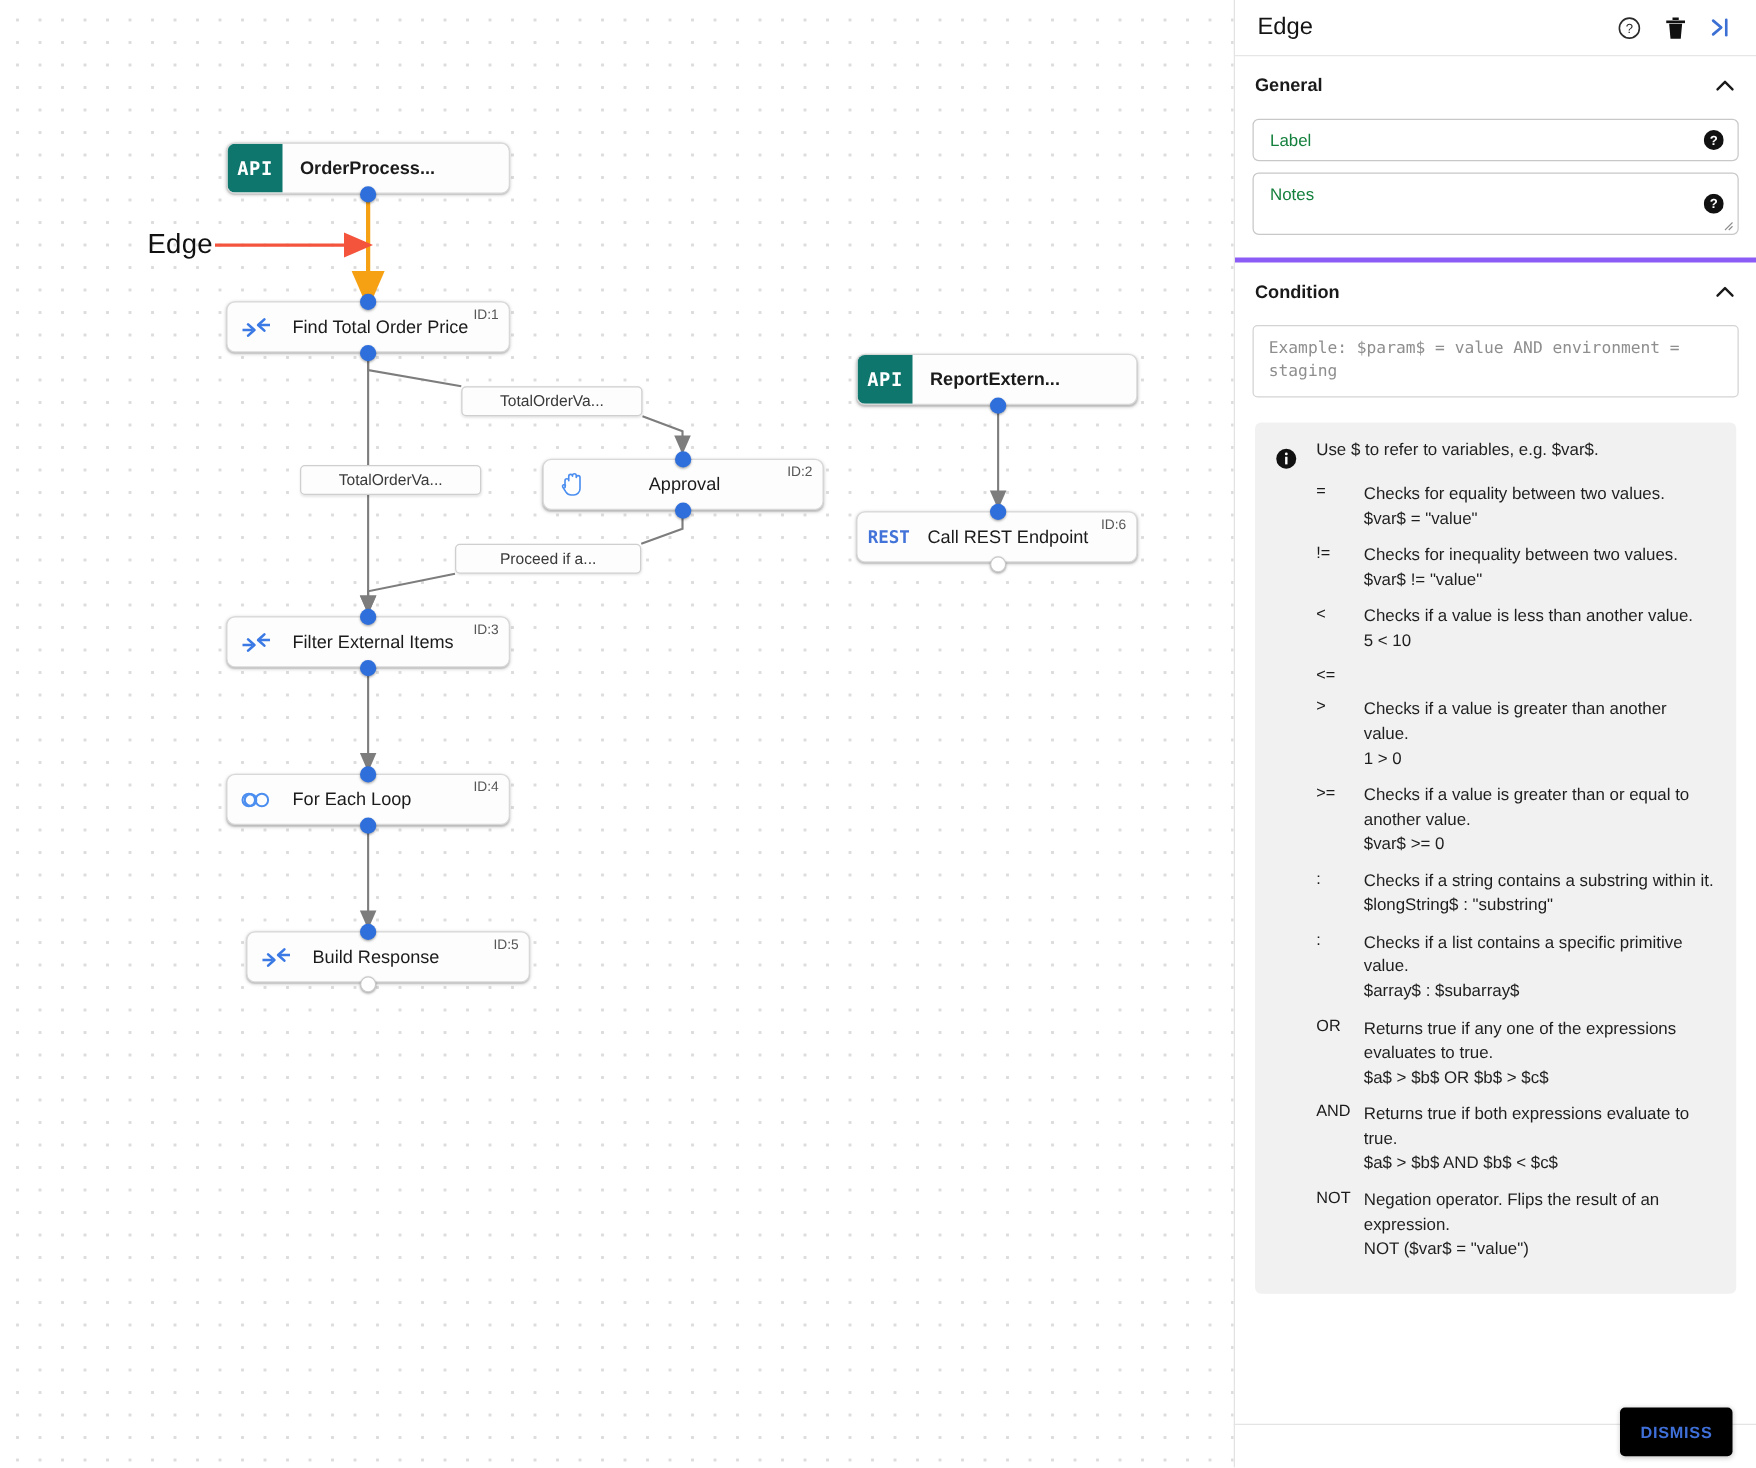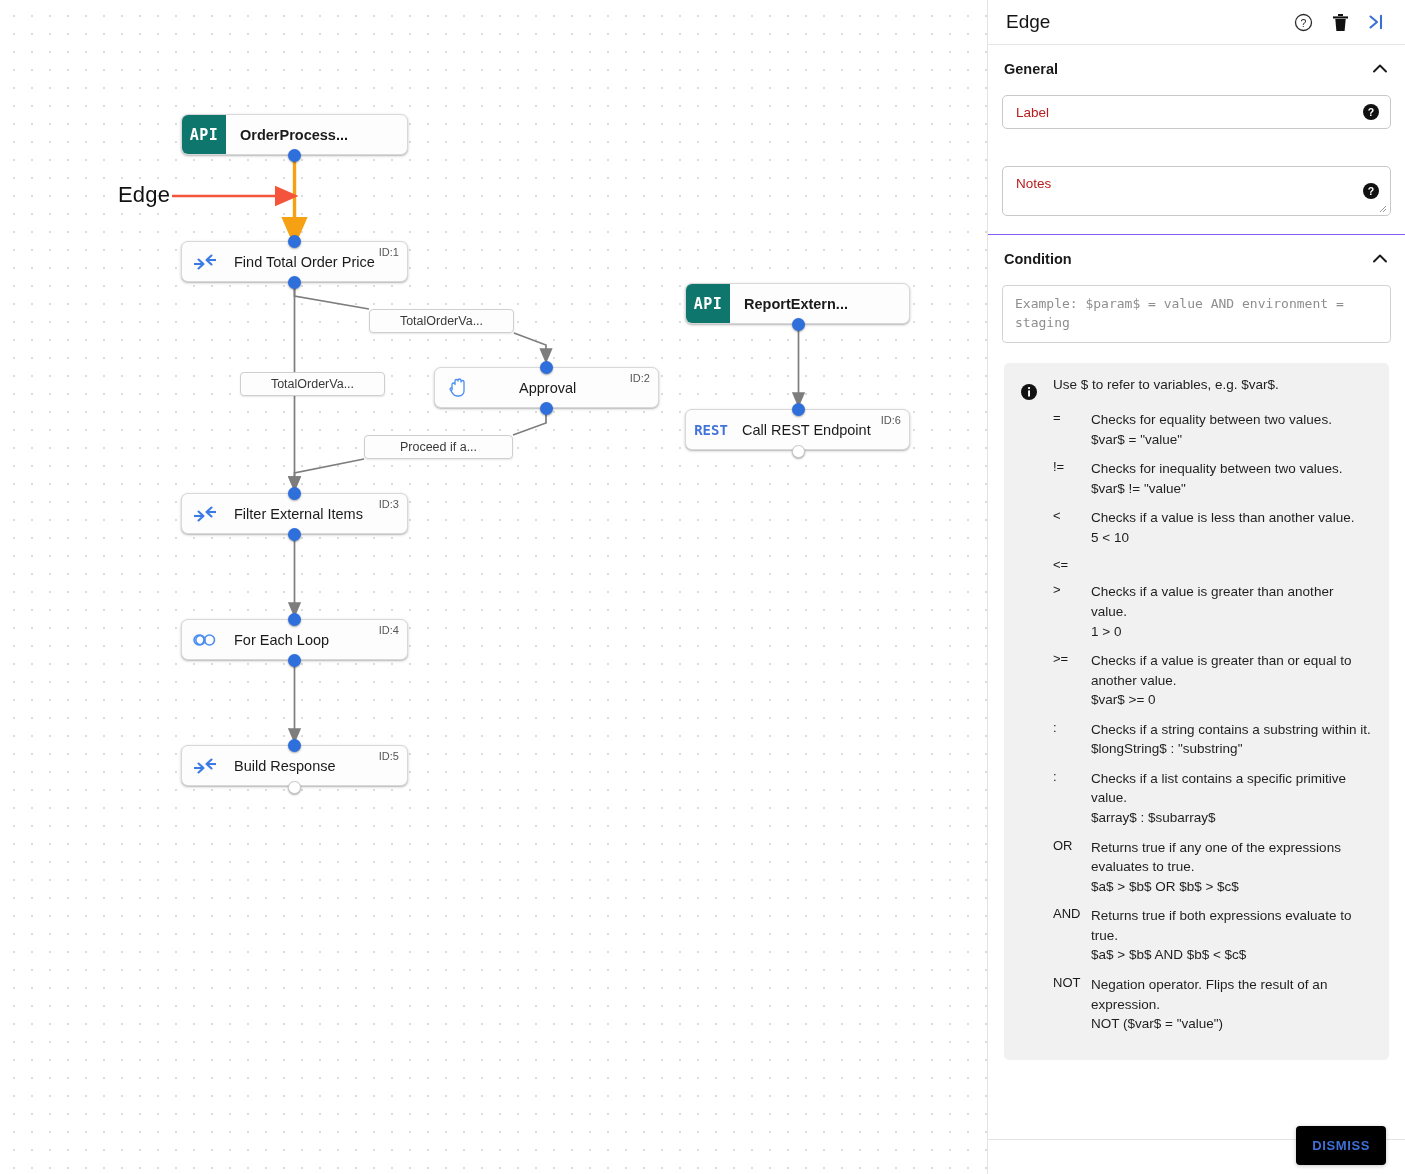--- a/index.html
+++ b/index.html
@@ -103,21 +103,21 @@
     display: flex; align-items: center;
     padding: 0 18px 0 18px;
     border-bottom: 1px solid #e6e6e6;
   }
   #panel-header .ptitle {
     flex: 1; font-size: 19px; color: #141414; font-weight: 400;
   }
   #panel-header .hicon { margin-left: 19px; display:flex; align-items:center; cursor:pointer;}
 
   .section {
-    border-bottom: 1px solid #8b5cf6;
+    border-bottom: 4px solid #8b5cf6;
     padding: 0 14px 18px 14px;
   }
   .section-head {
     height: 48px; display: flex; align-items: center;
     padding: 0 2px;
   }
   .section-head .sname {
     flex: 1; font-size: 14.5px; font-weight: 700; color: #1a1a1a;
   }
   .chev { width: 18px; height: 18px; cursor: pointer; }
@@ -127,21 +127,21 @@
     border-radius: 5px;
     position: relative;
     background: #fff;
     margin-top: 2px;
   }
   .field.label-f { height: 34px; }
   .field.notes-f { height: 50px; }
   .field .fakeinput {
     position: absolute; left: 13px; top: 0; right: 40px; height: 100%;
     display: flex; align-items: center;
-    font-size: 13.5px; color: #b91c1c;
+    font-size: 13.5px; color: #15803d;
   }
   .field.notes-f .fakeinput { align-items: flex-start; padding-top: 9px; }
   .qmark {
     position: absolute; right: 11px; top: 50%; transform: translateY(-50%);
     width: 16px; height: 16px;
   }
   .field.notes-f .qmark { top: 50%; }
   .resize-grip {
     position: absolute; right: 3px; bottom: 2px;
     width: 9px; height: 9px;
@@ -294,21 +294,21 @@
           <circle cx="7" cy="7" r="5" stroke="#4b8ef0" stroke-width="1.6" fill="none"></circle>
           <circle cx="17.5" cy="7" r="5" stroke="#4b8ef0" stroke-width="1.6" fill="none"></circle>
         </svg>
       </div>
       <div class="title">For Each Loop</div>
       <div class="nid">ID:4</div>
     </div>
     <div class="port" style="left:288px; top:613px;"></div>
     <div class="port" style="left:288px; top:654px;"></div>
 
-    <div class="node" style="left:181px; top:745px; width:227px; height:41px;">
+    <div class="node" style="left:197px; top:745px; width:227px; height:41px;">
       <div class="iconcell">
         <svg width="24" height="16" viewBox="0 0 24 16">
           <path d="M1,10 L9,10" stroke="#3b7ae4" stroke-width="2.1" fill="none"></path>
           <path d="M5.5,5.5 L10.5,10 L5.5,14.5" stroke="#3b7ae4" stroke-width="2.1" fill="none" stroke-linecap="round" stroke-linejoin="round"></path>
           <path d="M23,6 L15,6" stroke="#3b7ae4" stroke-width="2.1" fill="none"></path>
           <path d="M18.5,1.5 L13.5,6 L18.5,10.5" stroke="#3b7ae4" stroke-width="2.1" fill="none" stroke-linecap="round" stroke-linejoin="round"></path>
         </svg>
       </div>
       <div class="title">Build Response</div>
       <div class="nid">ID:5</div>
@@ -372,21 +372,21 @@
       </div>
 
       <div class="field label-f">
         <div class="fakeinput">Label</div>
         <svg class="qmark" viewBox="0 0 16 16">
           <circle cx="8" cy="8" r="8" fill="#111"></circle>
           <text x="8" y="11.8" text-anchor="middle" font-family="Liberation Sans, sans-serif" font-weight="bold" font-size="10.5" fill="#fff">?</text>
         </svg>
       </div>
 
-      <div class="field notes-f" style="margin-top:37px;">
+      <div class="field notes-f" style="margin-top:9px;">
         <div class="fakeinput">Notes</div>
         <svg class="qmark" viewBox="0 0 16 16">
           <circle cx="8" cy="8" r="8" fill="#111"></circle>
           <text x="8" y="11.8" text-anchor="middle" font-family="Liberation Sans, sans-serif" font-weight="bold" font-size="10.5" fill="#fff">?</text>
         </svg>
         <svg class="resize-grip" viewBox="0 0 9 9">
           <path d="M8,2 L2,8 M8,5 L5,8" stroke="#8d8d8d" stroke-width="0.9"></path>
         </svg>
       </div>
     </div>

